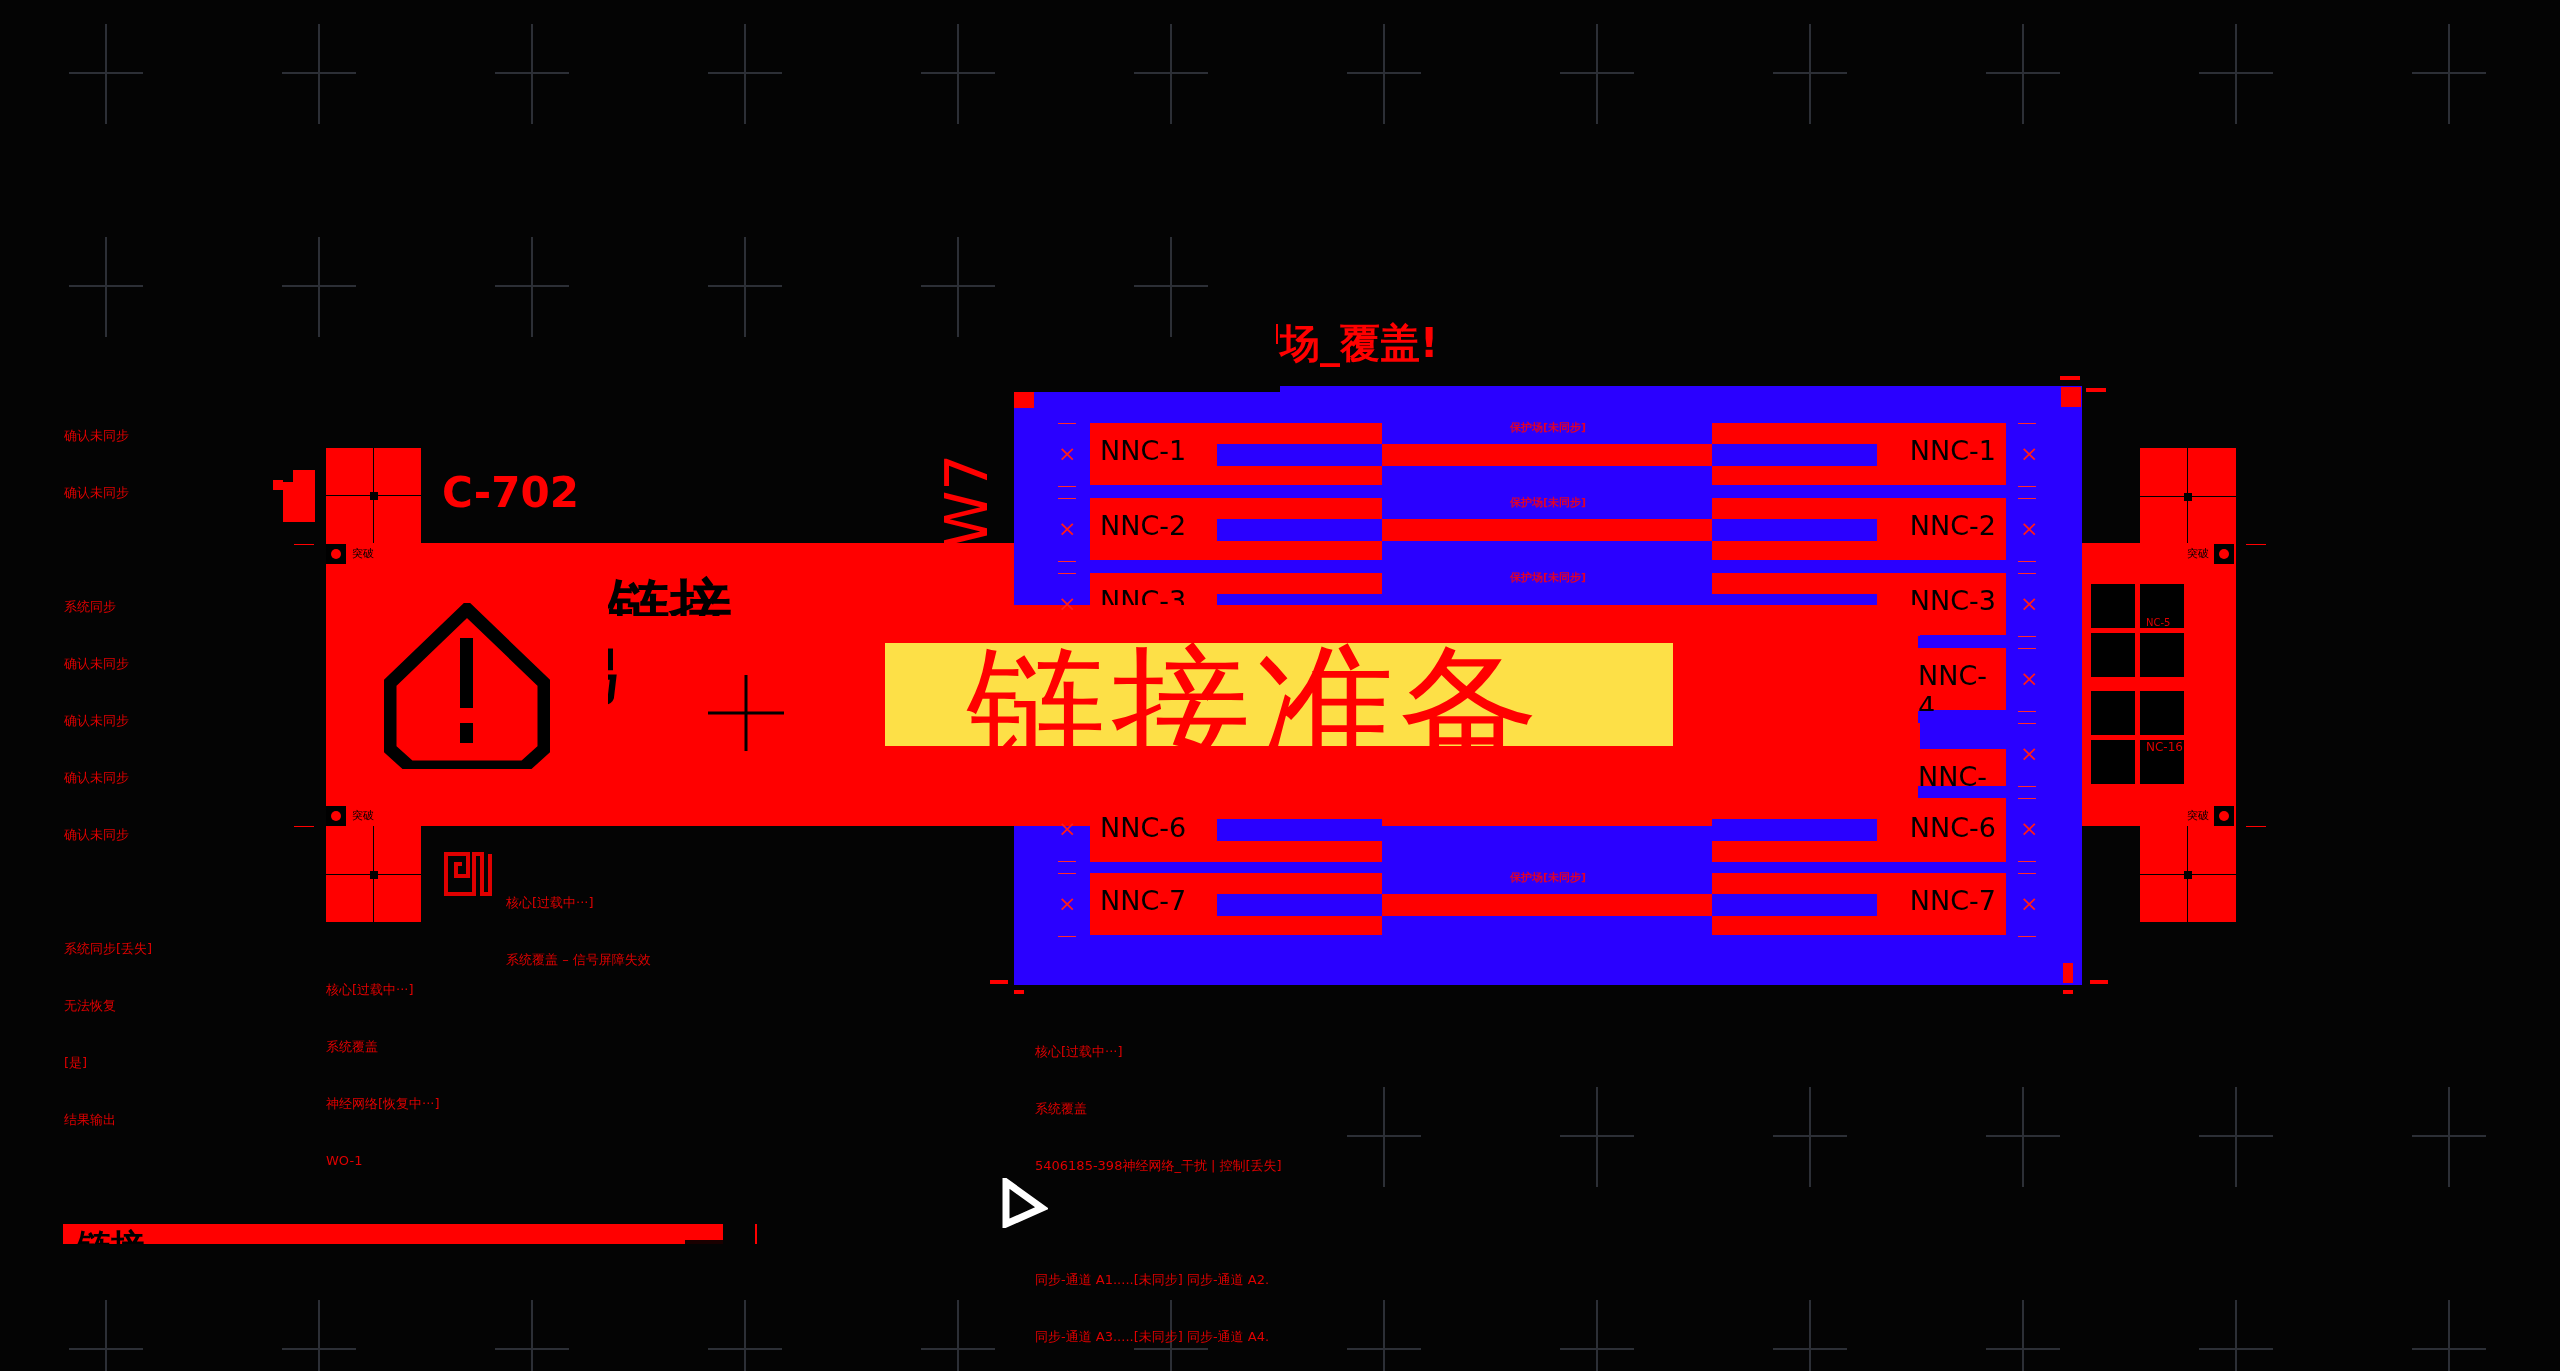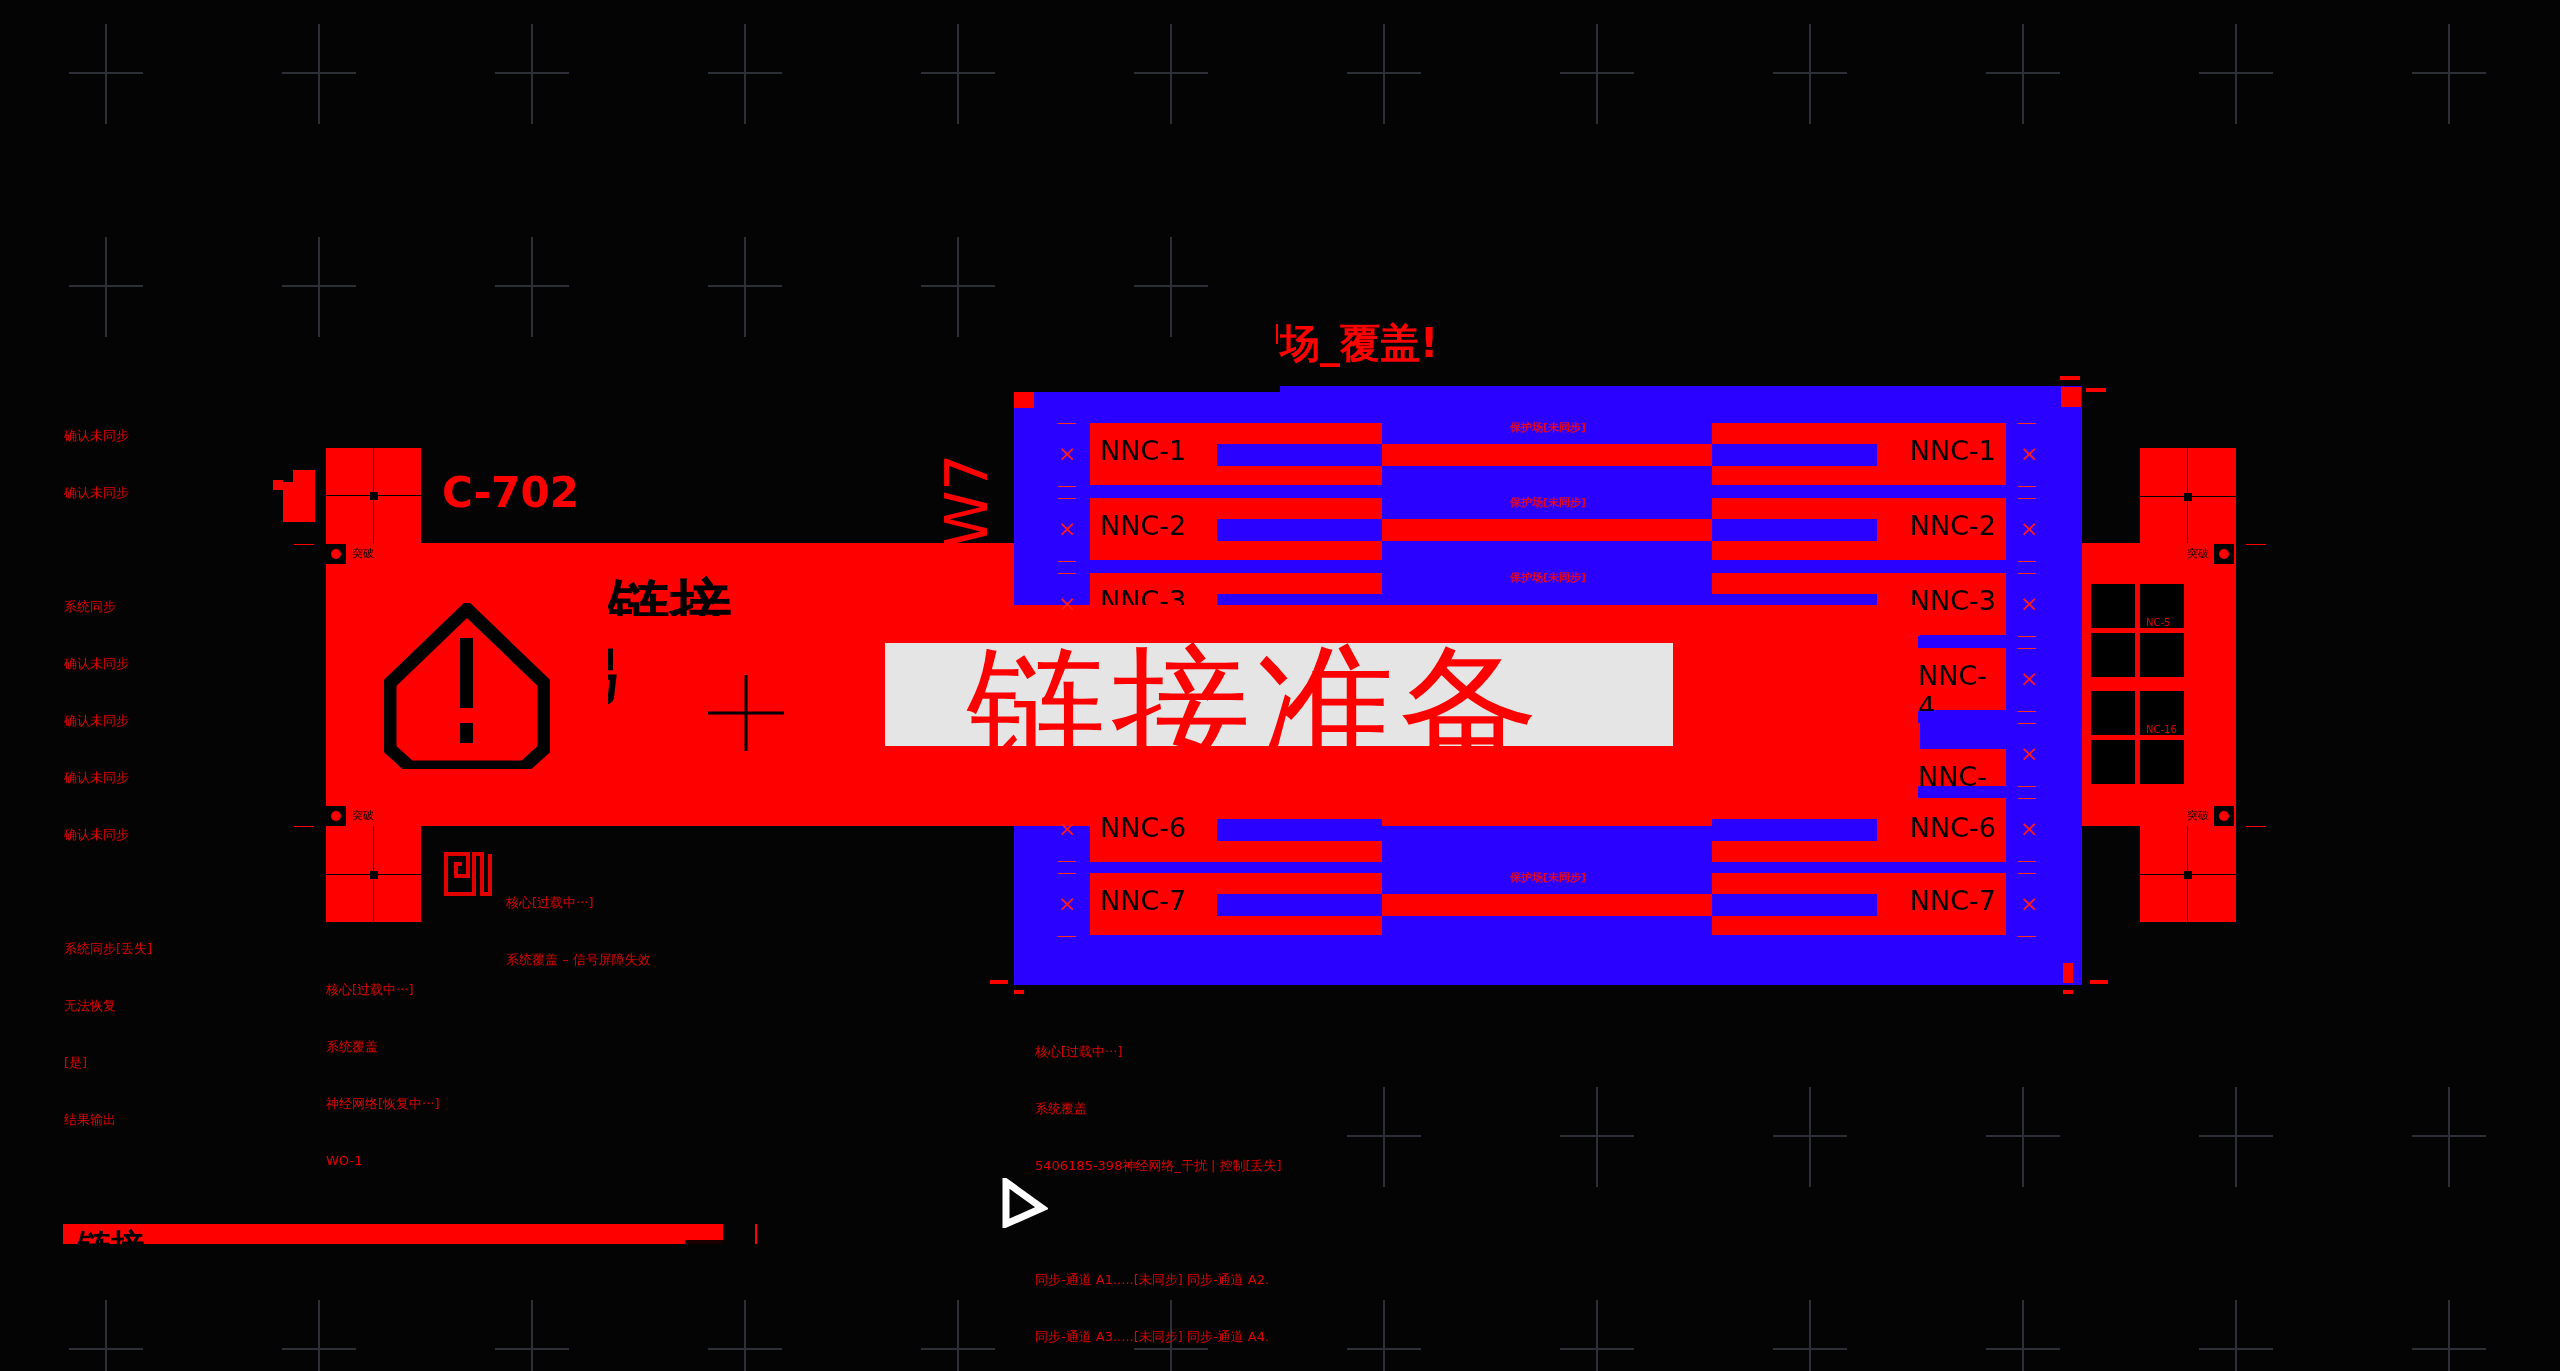--- a/index.html
+++ b/index.html
@@ -202,21 +202,21 @@
 <div class="abs blue" style="left:1918px;top:636px;width:88px;height:12px"></div>
 <div class="nnc red" style="left:1918px;top:648px;width:88px">
     <span class="lbl" style="right:10px">NNC-4</span>
   </div>
 <div class="abs blue" style="left:1918px;top:711px;width:88px;height:12px"></div>
 <div class="nnc red" style="left:1918px;top:749px;width:88px">
     <span class="lbl" style="right:10px">NNC-5</span>
   </div>
 <div class="abs blue" style="left:1918px;top:786px;width:88px;height:12px"></div>
 
-<div class="abs" style="left:885px;top:643px;width:788px;height:103px;background:#e5e5e5;overflow:visible">
+<div class="abs" style="left:885px;top:643px;width:788px;height:103px;background:#fde047;overflow:visible">
   <div class="abs" style="left:82px;top:-12px;color:#ff0000;font-size:140px;line-height:160px;letter-spacing:4px;white-space:nowrap">链接准备</div>
 </div>
 
 <div class="abs blue" style="left:1014px;top:826px;width:76px;height:159px"></div>
 <div class="nnc red" style="left:1090px;top:798px;width:292px;height:64px">
     <span class="lbl" style="left:10px;top:14px">NNC-6</span>
   </div>
 <div class="abs blue" style="left:1217px;top:819px;width:165px;height:22px"></div>
 <div class="abs blue" style="left:1382px;top:841px;width:330px;height:135px"></div>
 <div class="nnc red" style="left:1712px;top:798px;width:294px;height:64px">
@@ -291,21 +291,21 @@
 <div>
   <div class="ncbox" style="left:2091px;top:584px"></div>
   <div class="ncbox" style="left:2140px;top:584px"></div>
   <div class="ncbox" style="left:2091px;top:633px"></div>
   <div class="ncbox" style="left:2140px;top:633px"></div>
   <div class="ncbox" style="left:2091px;top:691px"></div>
   <div class="ncbox" style="left:2140px;top:691px"></div>
   <div class="ncbox" style="left:2091px;top:740px"></div>
   <div class="ncbox" style="left:2140px;top:740px"></div>
   <div class="abs" style="left:2146px;top:617px;color:#e00000;font-size:10px">NC-5</div>
-  <div class="abs" style="left:2146px;top:724px;color:#e00000;font-size:10px">NC-16</div>
+  <div class="abs" style="left:2146px;top:740px;color:#e00000;font-size:12px">NC-16</div>
 </div>
 
 <div class="abs log" style="left:1035px;top:1004px">
   <div>核心[过载中···]</div>
   <div>系统覆盖</div>
   <div>5406185-398神经网络_干扰 | 控制[丢失]</div>
   <div>&nbsp;</div>
   <div>同步-通道 A1.....[未同步] 同步-通道 A2.</div>
   <div>同步-通道 A3.....[未同步] 同步-通道 A4.</div>
   

